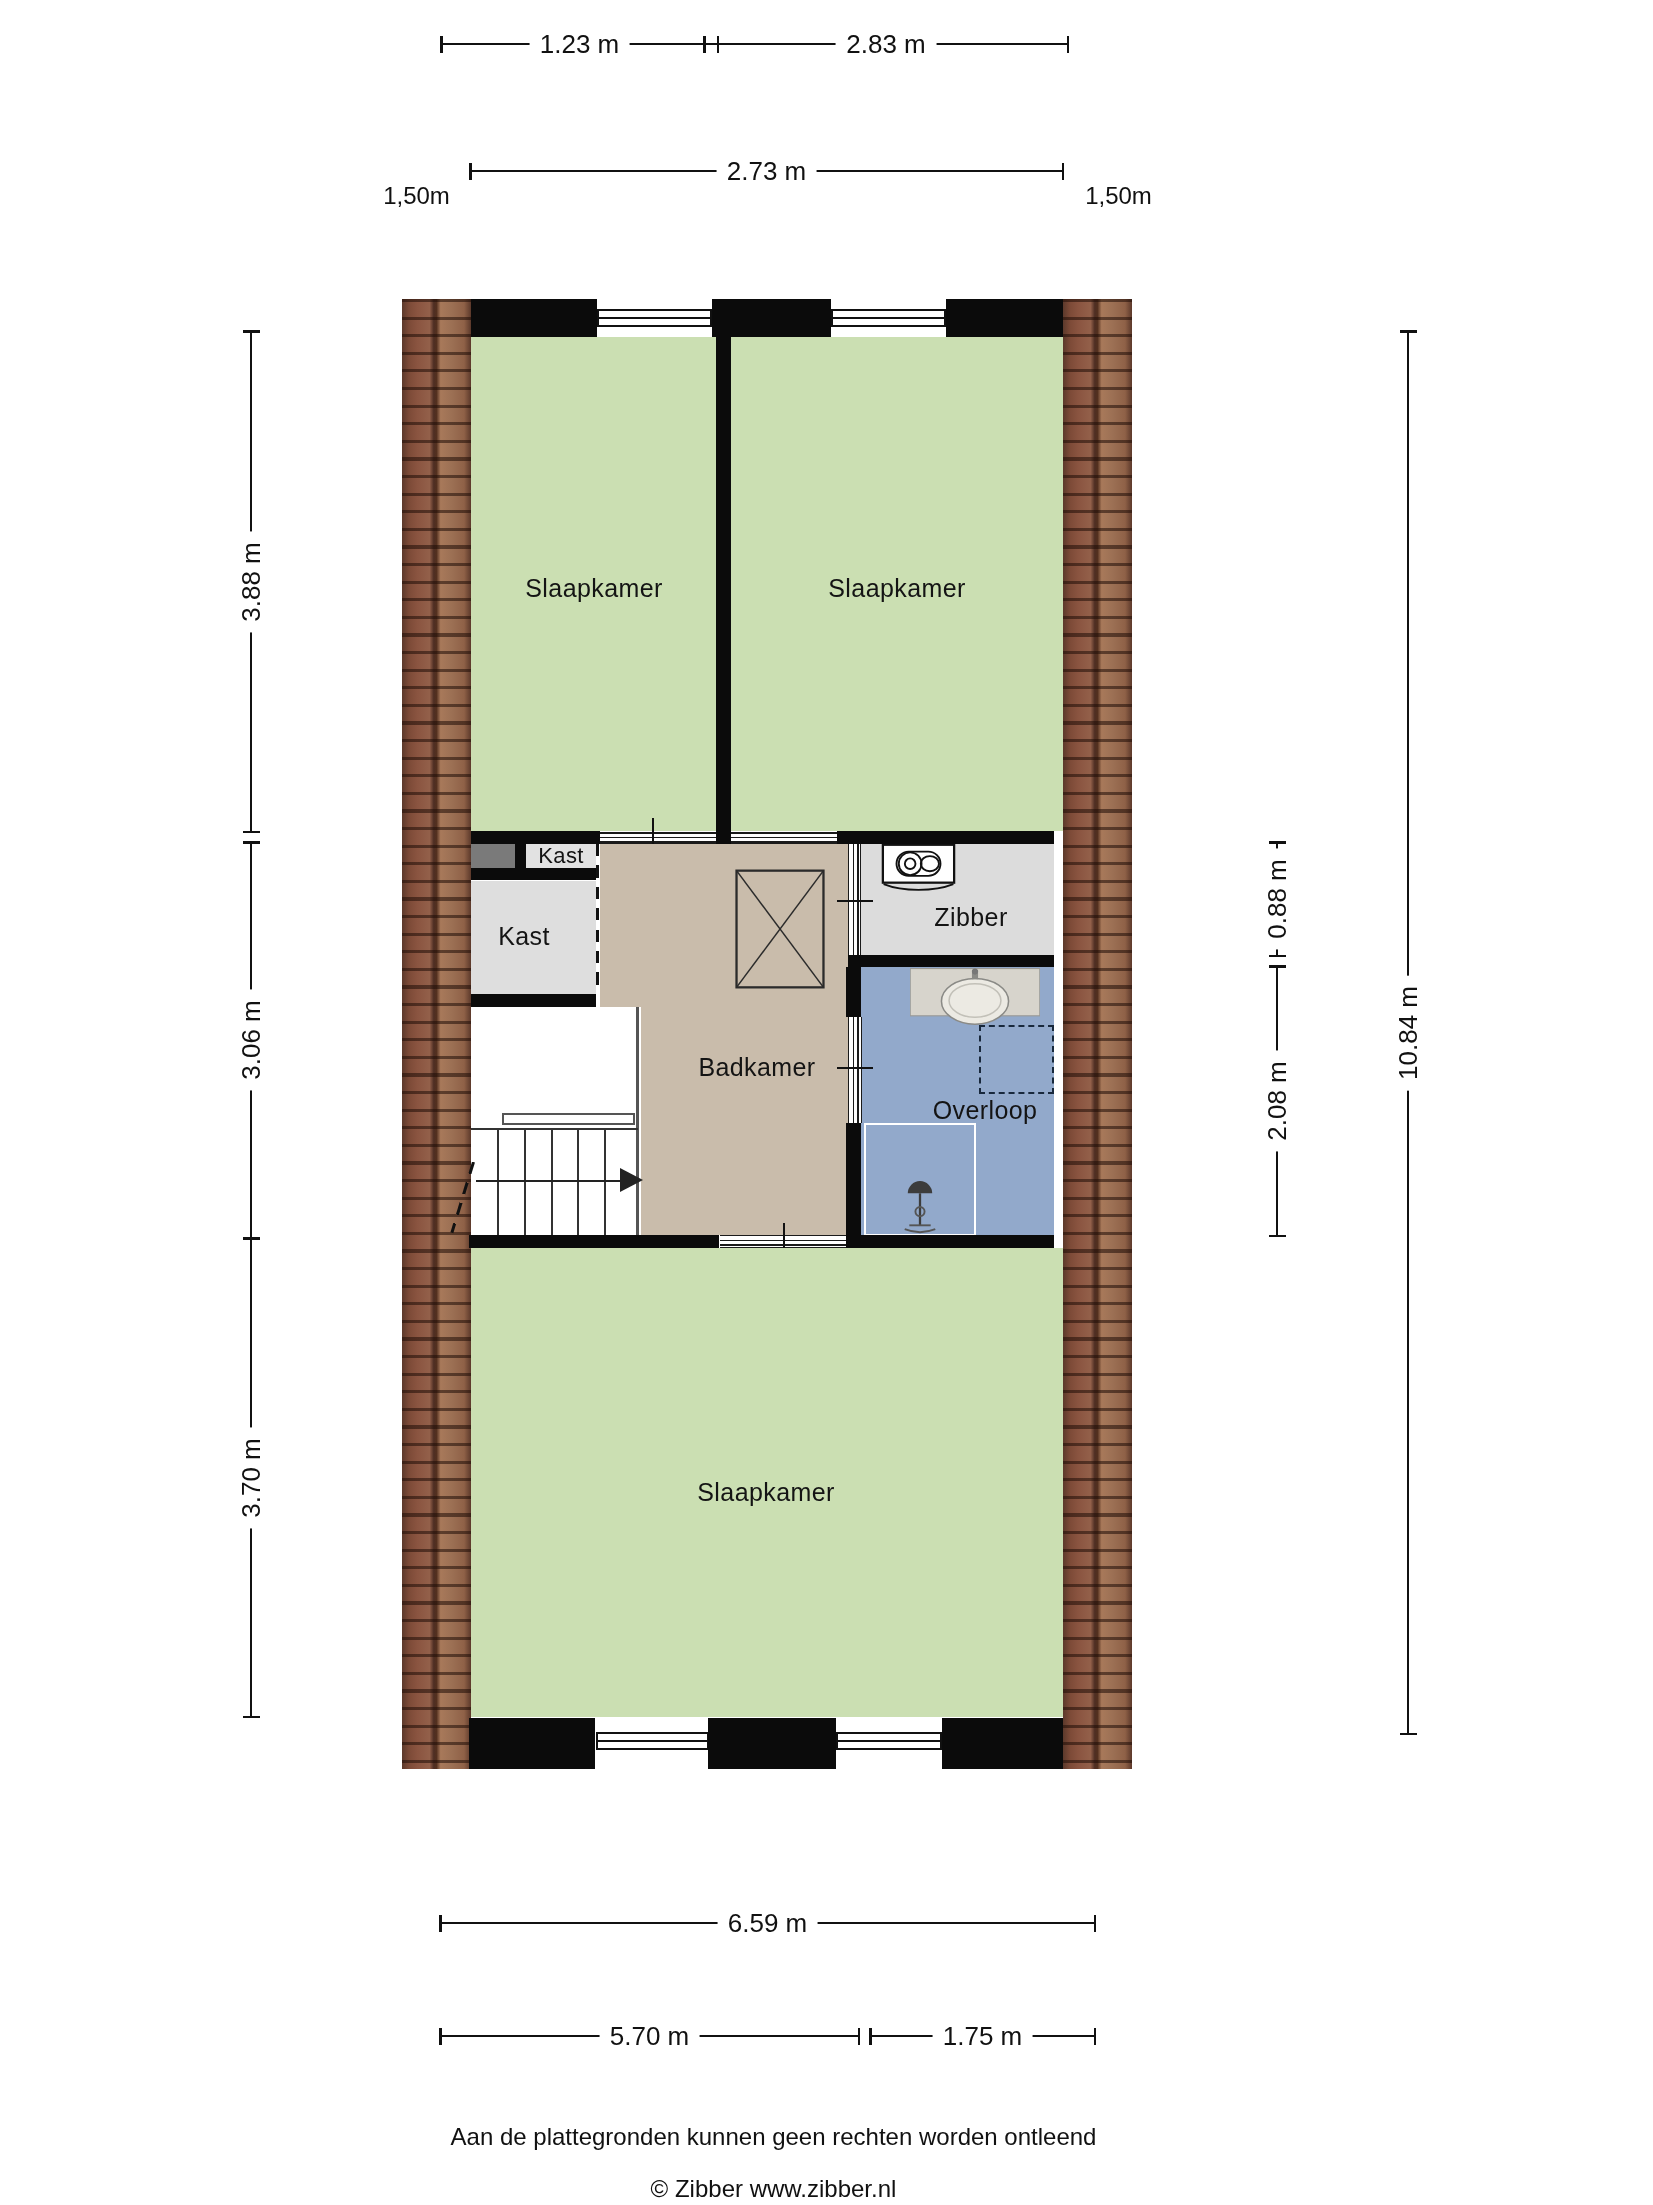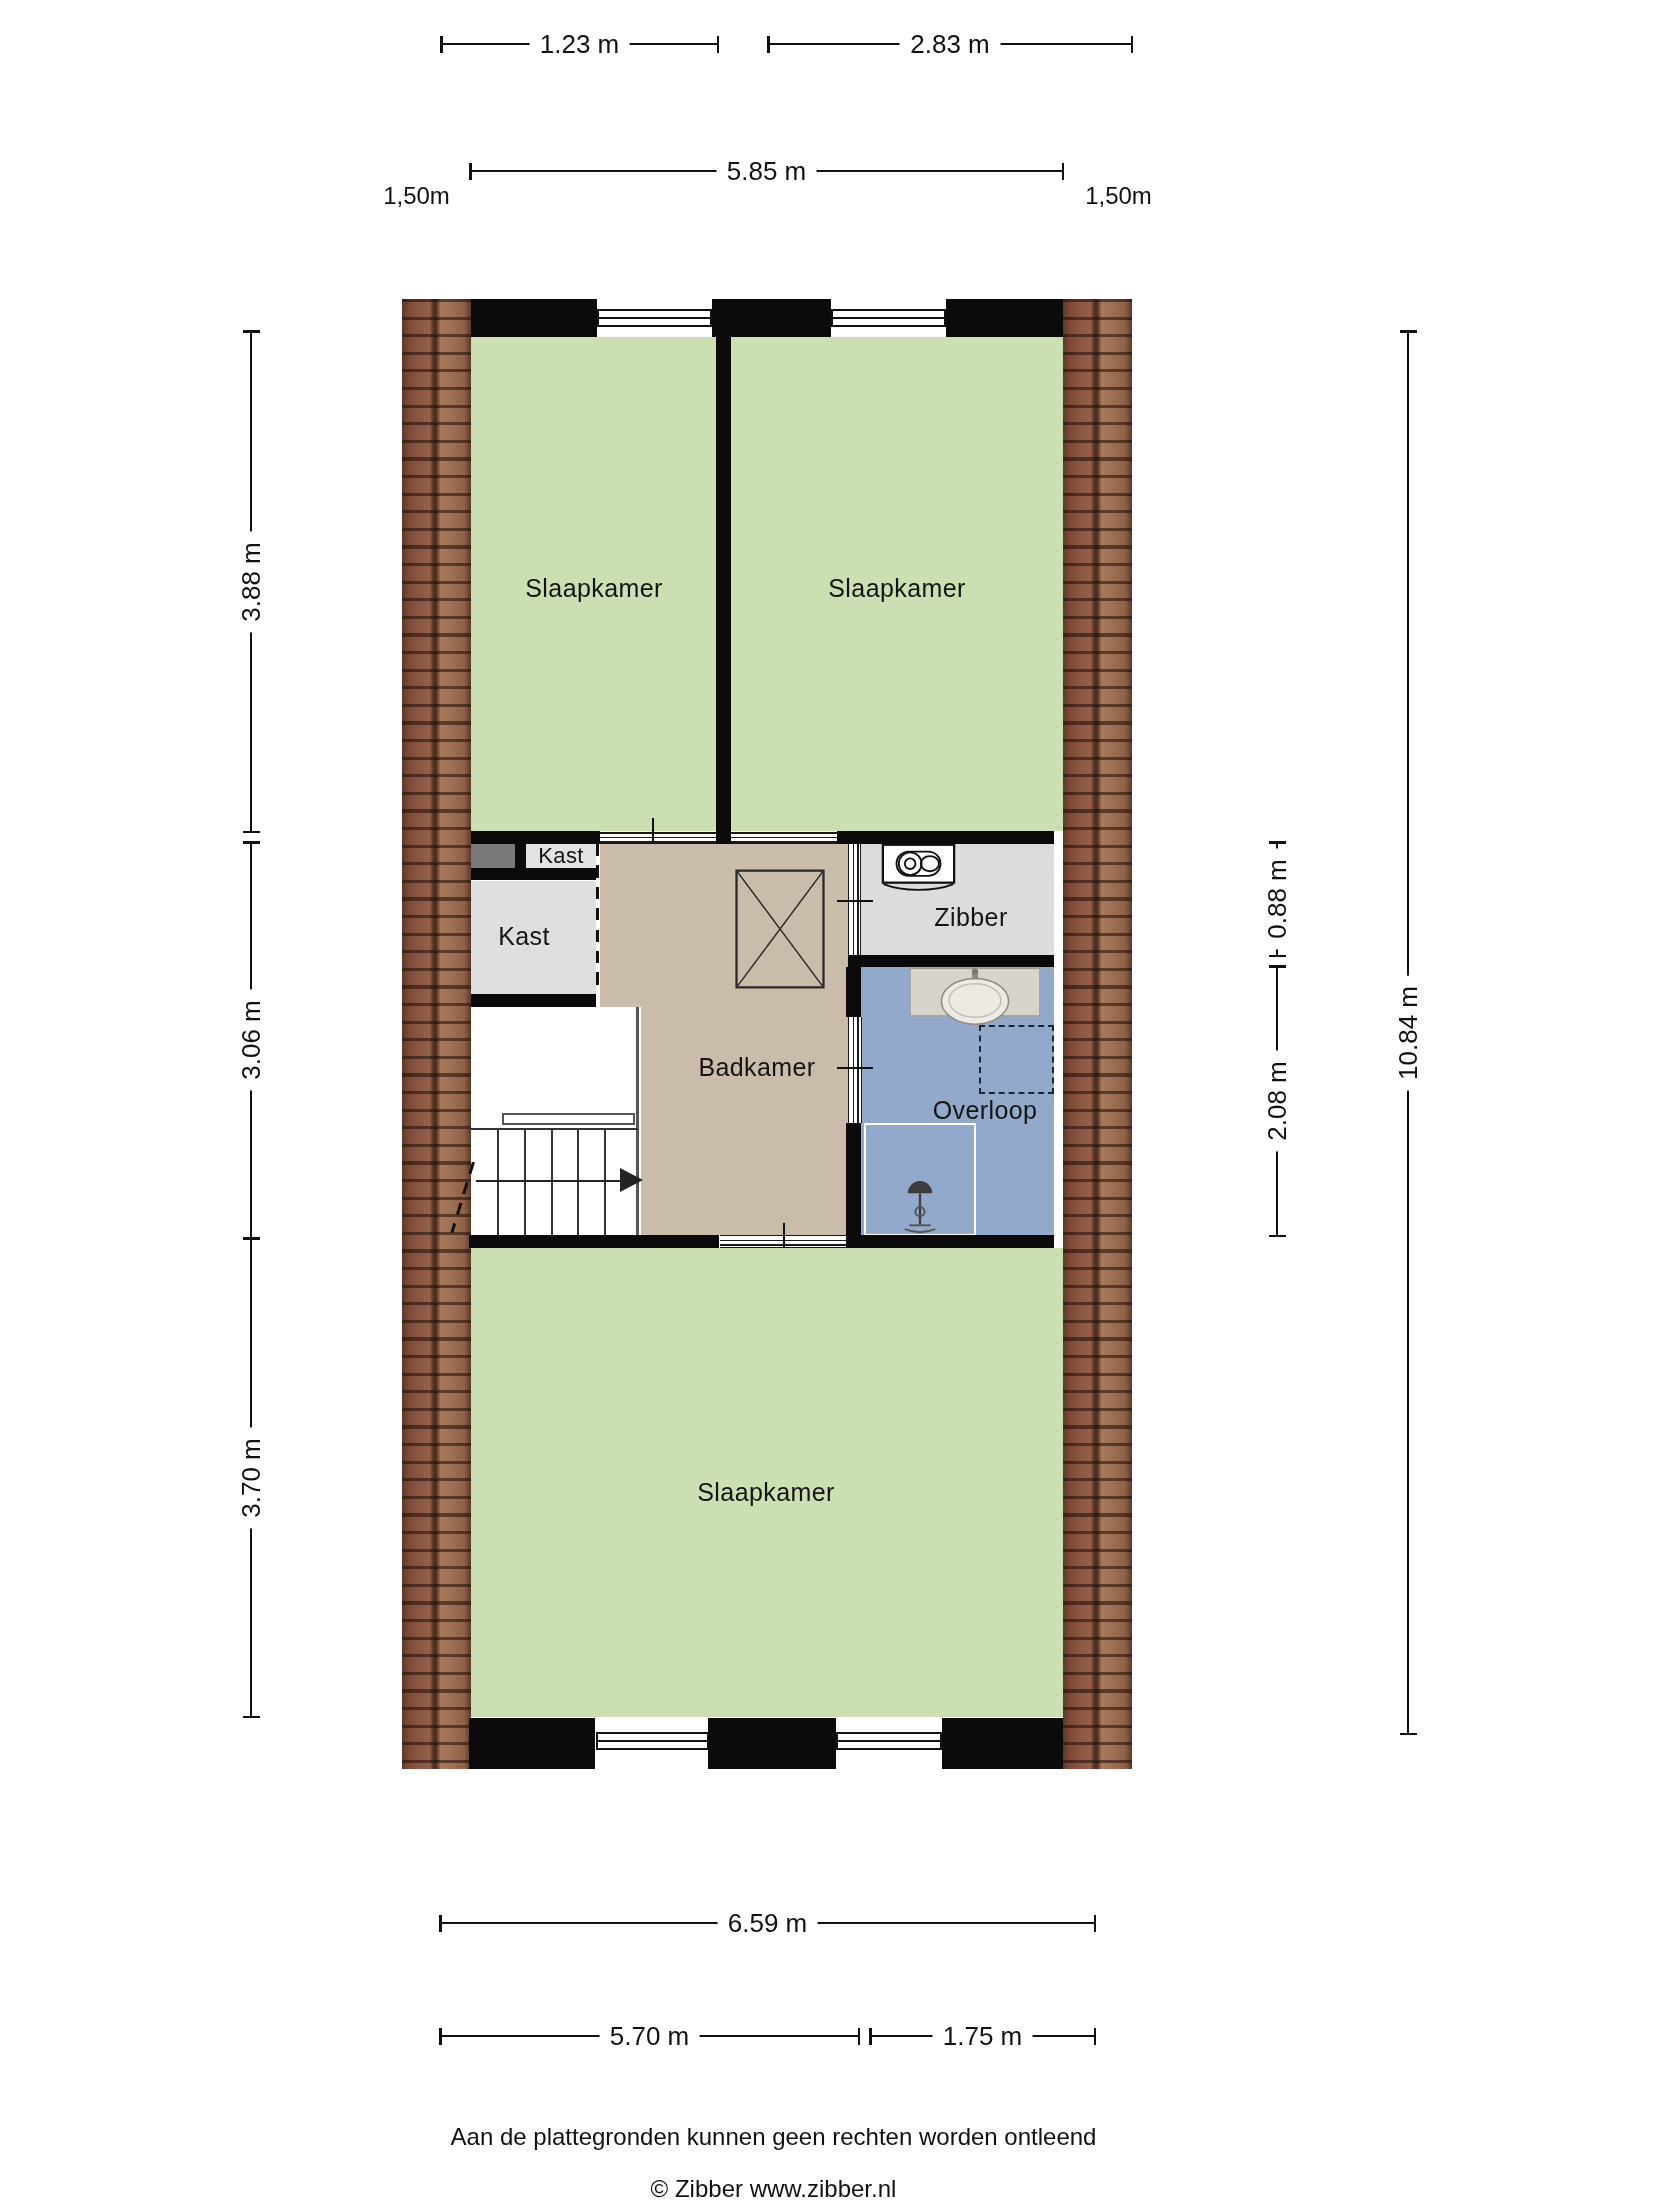--- a/index.html
+++ b/index.html
@@ -161,25 +161,25 @@
   <div class="room-label small" style="left:561px;top:856px">Kast</div>
   <div class="room-label" style="left:524px;top:936px">Kast</div>
   <div class="room-label" style="left:757px;top:1067px">Badkamer</div>
   <div class="room-label" style="left:971px;top:917px">Zibber</div>
   <div class="room-label" style="left:985px;top:1110px">Overloop</div>
   <div class="room-label" style="left:766px;top:1492px">Slaapkamer</div>
 
   <div class="dim-h" style="left:441px;top:43px;width:277px">
     <span class="dim-label">1.23 m</span>
   </div>
-  <div class="dim-h" style="left:768px;top:43px;width:364px">
+  <div class="dim-h" style="left:704px;top:43px;width:364px">
     <span class="dim-label">2.83 m</span>
   </div>
   <div class="dim-h" style="left:470px;top:170px;width:593px">
-    <span class="dim-label">5.85 m</span>
+    <span class="dim-label">2.73 m</span>
   </div>
   <div class="eaves-label" style="left:355px;top:182px">1,50m</div>
   <div class="eaves-label" style="left:1057px;top:182px">1,50m</div>
 
   <div class="dim-v" style="left:250px;top:331px;height:501px">
     <span class="dim-label">3.88 m</span>
   </div>
   <div class="dim-v" style="left:250px;top:842px;height:396px">
     <span class="dim-label">3.06 m</span>
   </div>

